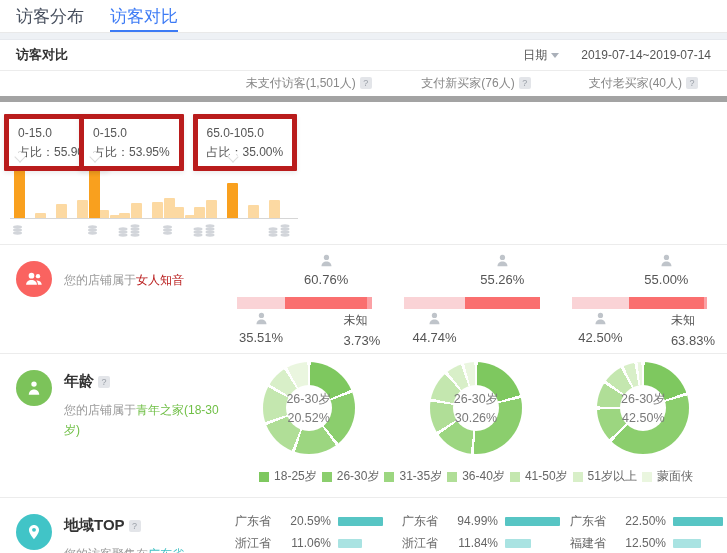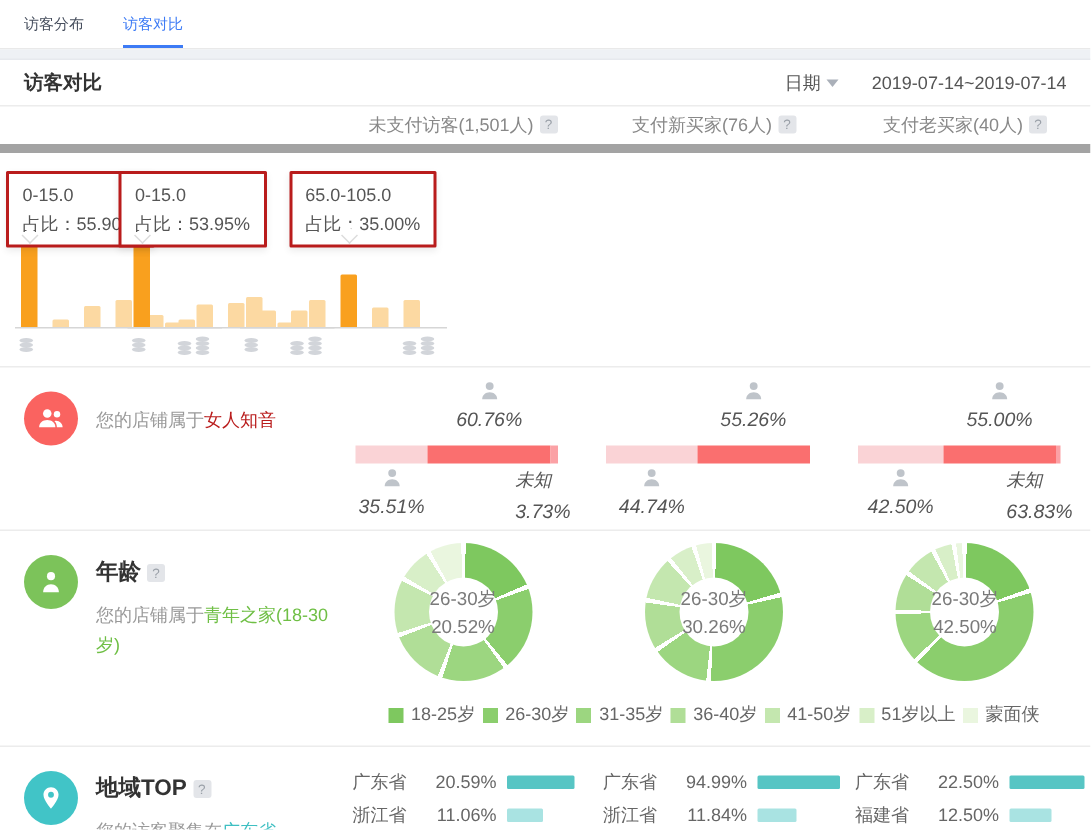--- a/index.html
+++ b/index.html
@@ -1,21 +1,21 @@
 <!DOCTYPE html>
 <html><head>
 <meta charset="utf-8">
 <style>
   * { margin:0; padding:0; box-sizing:border-box; }
   html,body { width:727px; height:553px; overflow:hidden; background:#fff;
     font-family:"Liberation Sans","DejaVu Sans",sans-serif; color:#333; }
   
   .tabbar { display:flex; gap:26px; padding:0 16px; height:33px; align-items:stretch;
     border-bottom:1px solid #e9e9e9; background:#fff; }
-  .tab { font-size:10px; color:#474f5e; display:flex; align-items:center; cursor:pointer; position:relative; }
+  .tab { font-size:17px; color:#474f5e; display:flex; align-items:center; cursor:pointer; position:relative; }
   .tab.active { color:#3d7bf5; }
   .tab.active::after { content:""; position:absolute; left:0; right:0; bottom:0; height:2px; background:#3d7bf5; }
   .band { height:7px; background:#eef1f5; border-bottom:1px solid #e6e9ee; }
   
   .panel-header { display:flex; align-items:center; height:31px; padding:0 16px; border-bottom:1px solid #ececec; }
   .panel-title { font-size:13px; font-weight:bold; color:#333; }
   .panel-right { margin-left:auto; display:flex; align-items:center; gap:22px; }
   .date-select { font-size:12px; color:#555; display:flex; align-items:center; gap:4px; cursor:pointer; }
   .caret-down { width:0; height:0; border-left:4px solid transparent; border-right:4px solid transparent; border-top:5px solid #aab0b9; }
   .date-range { font-size:12px; color:#555; cursor:pointer; }
@@ -37,34 +37,34 @@
   .s-title { font-size:15px; font-weight:bold; color:#333; }
   .desc { font-size:12px; color:#999; margin-top:9px; line-height:1.7; }
   .desc .hl-orange { color:#f9a01e; font-weight:bold; }
   .desc .strong { color:#555; font-weight:bold; }
   .desc .hl-red { color:#b91c1c; }
   .desc .hl-green { color:#6fbf45; }
   .desc .hl-teal { color:#3ebfc2; }
   .charts-row { display:grid; grid-template-columns:repeat(3,1fr); }
   
   .c-cell { position:relative; height:142px; }
-  .ctip { position:absolute; top:12px; background:#fff; border:2px solid #b91c1c; border-radius:1px;
+  .ctip { position:absolute; top:12px; background:#fff; border:5px solid #b91c1c; border-radius:1px;
     padding:5px 9px; font-size:12px; color:#555; line-height:1.55; white-space:nowrap;
     box-shadow:0 2px 5px rgba(0,0,0,.08); z-index:2; }
   .ctip-caret { position:absolute; top:51px; width:8px; height:8px; background:#fff;
     border-right:1px solid #dcdcdc; border-bottom:1px solid #dcdcdc; transform:rotate(45deg); z-index:3; }
   .cbars { position:absolute; left:14px; bottom:26px; display:flex; align-items:flex-end; gap:10px; }
   .cbar { width:11px; background:#fcd9a2; border-radius:1px 1px 0 0; }
   .cbar.hl { background:#f9a01e; }
   .caxis { position:absolute; left:10px; bottom:25px; width:138px; height:1px; background:#d6d6d6; }
   .coin-left { position:absolute; left:12px; bottom:9px; }
   .coin-right { position:absolute; left:118px; bottom:7px; }
   
   .g-cell { position:relative; height:108px; }
-  .g-wrap { position:absolute; left:12px; right:20px; top:0; height:100%;font-style:italic; }
+  .g-wrap { position:absolute; left:12px; right:20px; top:0; height:100%; }
   .g-top, .g-bl { position:absolute; transform:translateX(-50%); text-align:center; font-size:13px; color:#555; }
   .g-top { top:8px; } .g-bl { top:66px; }
   .g-pct { margin-top:1px; }
   .g-bar { position:absolute; top:52px; left:0; width:100%; height:12px; display:flex; cursor:pointer; }
   .g-male { background:#fad3d6; } .g-female { background:#fa6f6f; } .g-unk { background:#fba1a5; }
   .g-br { position:absolute; top:66px; right:-8px; text-align:left; font-size:12px; color:#555; line-height:1.6; }
   .g-br .g-pct { font-size:13px; }
   
   .a-cell { position:relative; height:104px; }
   .donut { width:92px; height:92px; border-radius:50%; margin:8px auto 0; position:relative; cursor:pointer; }

